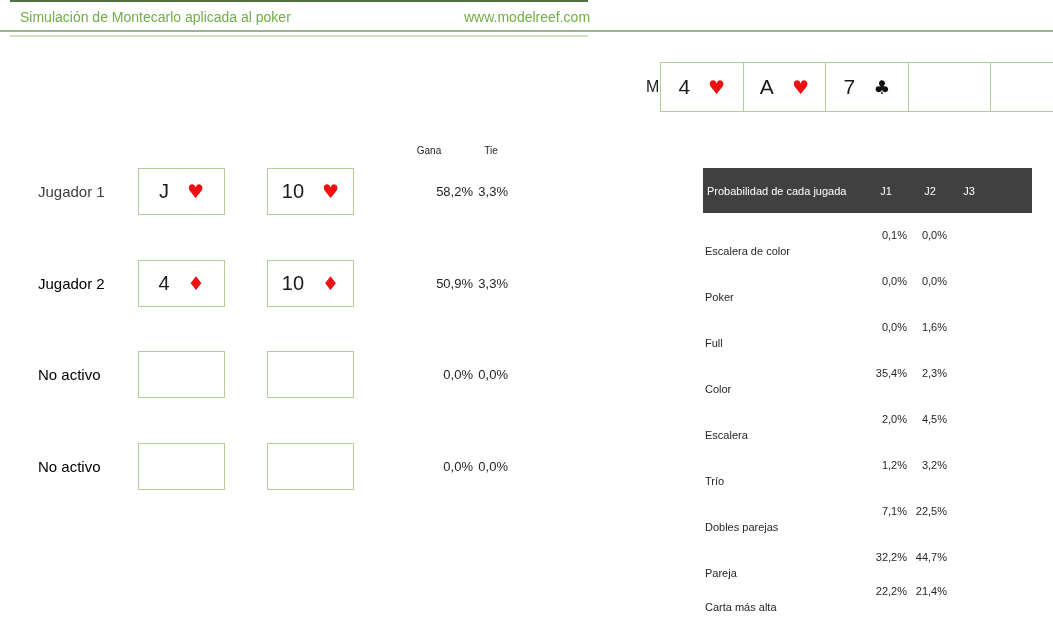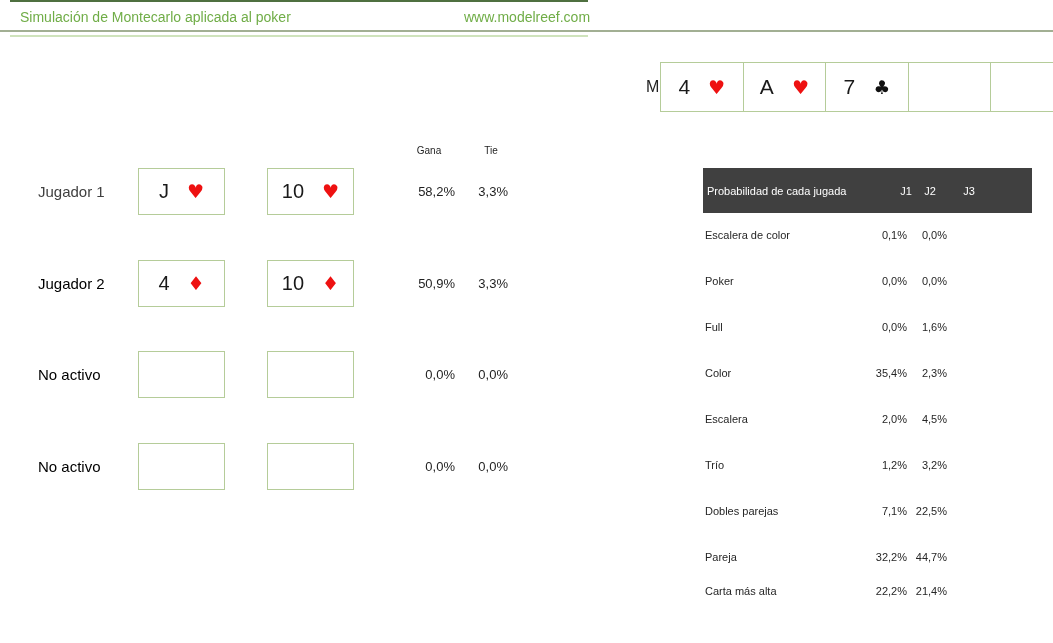--- a/index.html
+++ b/index.html
@@ -33,33 +33,33 @@
 
   
   .player-name{left:38px;width:95px;height:47px;display:flex;align-items:center;font-size:15px;}
   .dark{color:#404040;}
   .blue{color:#000000;}
   .card-box{width:87px;height:47px;border:1px solid #b5cc99;box-sizing:border-box;background:#fff;
     display:flex;align-items:center;justify-content:center;gap:18px;}
   .card-box .rank{font-size:20px;color:#1a1a1a;}
   .cardA{left:138px;} .cardB{left:267px;}
   .pct{height:47px;display:flex;align-items:center;justify-content:flex-end;font-size:13px;color:#1f1f1f;}
-  .win-col{left:385px;width:70px;} .tie-col{left:458px;width:50px;}
+  .win-col{left:403px;width:70px;} .tie-col{left:458px;width:50px;}
   .col-head{top:145px;height:18px;font-size:10px;color:#1f1f1f;text-align:center;}
   .gana-head{left:394px;width:70px;} .tie-head{left:461px;width:60px;}
 
   
   .prob-header{left:703px;top:168px;width:329px;height:45px;background:#404040;color:#ffffff;
     font-size:11px;display:flex;align-items:center;}
   .prob-title{padding-left:4px;}
   .jhead{position:absolute;width:24px;text-align:center;top:0;height:45px;
     display:flex;align-items:center;justify-content:center;}
-  .jh1{left:191px;} .jh2{left:215px;} .jh3{left:254px;} .jh4{left:295px;margin-top:37px;}
+  .jh1{left:171px;} .jh2{left:215px;} .jh3{left:254px;} .jh4{left:295px;margin-top:37px;}
   .prob-row{left:703px;width:329px;height:16px;font-size:11px;color:#262626;}
-  .prob-row .hand{position:absolute;left:2px;top:0;}
+  .prob-row .hand{position:absolute;left:2px;top:16px;}
   .prob-row .v1{position:absolute;left:154px;width:50px;top:0;text-align:right;}
   .prob-row .v2{position:absolute;left:199px;width:45px;top:0;text-align:right;}
 </style>
 </head>
 <body>
 
 <div class="abs top-rule"></div>
 <div class="abs page-title">Simulación de Montecarlo aplicada al poker</div>
 <div class="abs site-url">www.modelreef.com</div>
 <div class="abs main-rule"></div>

